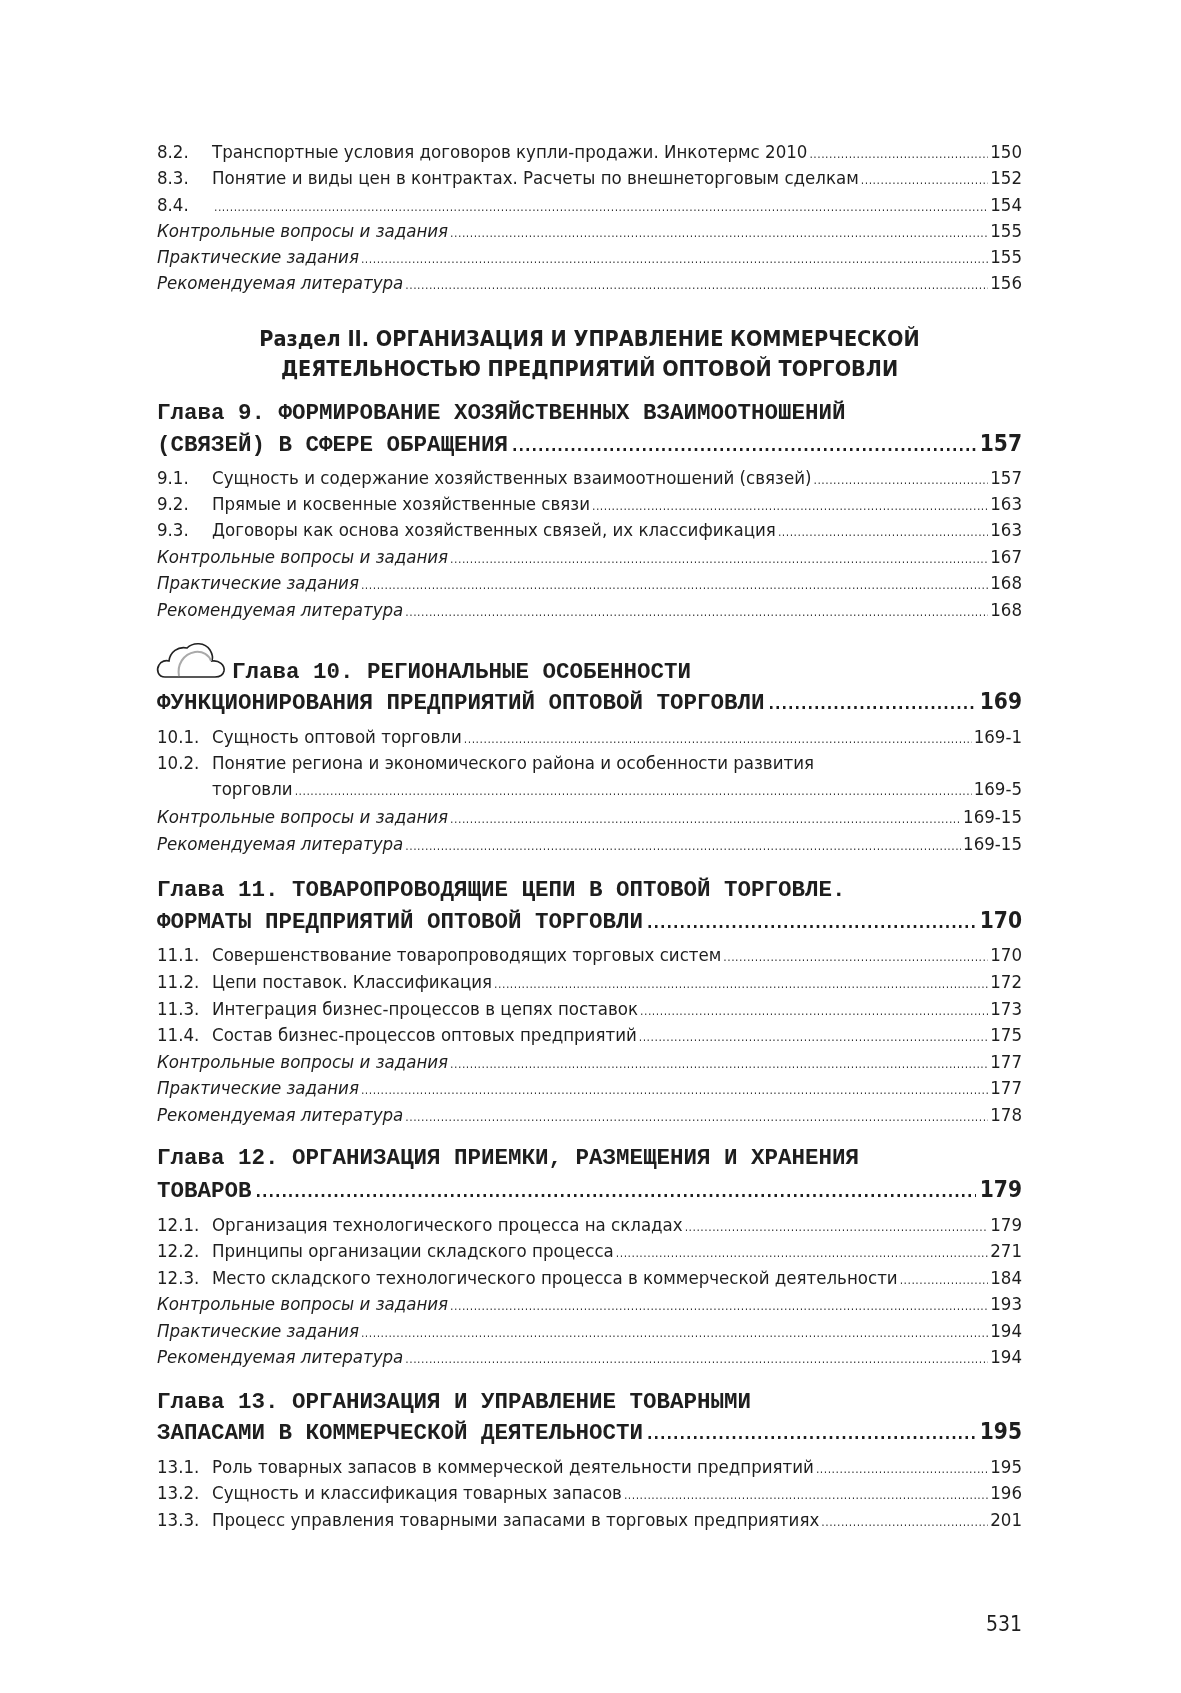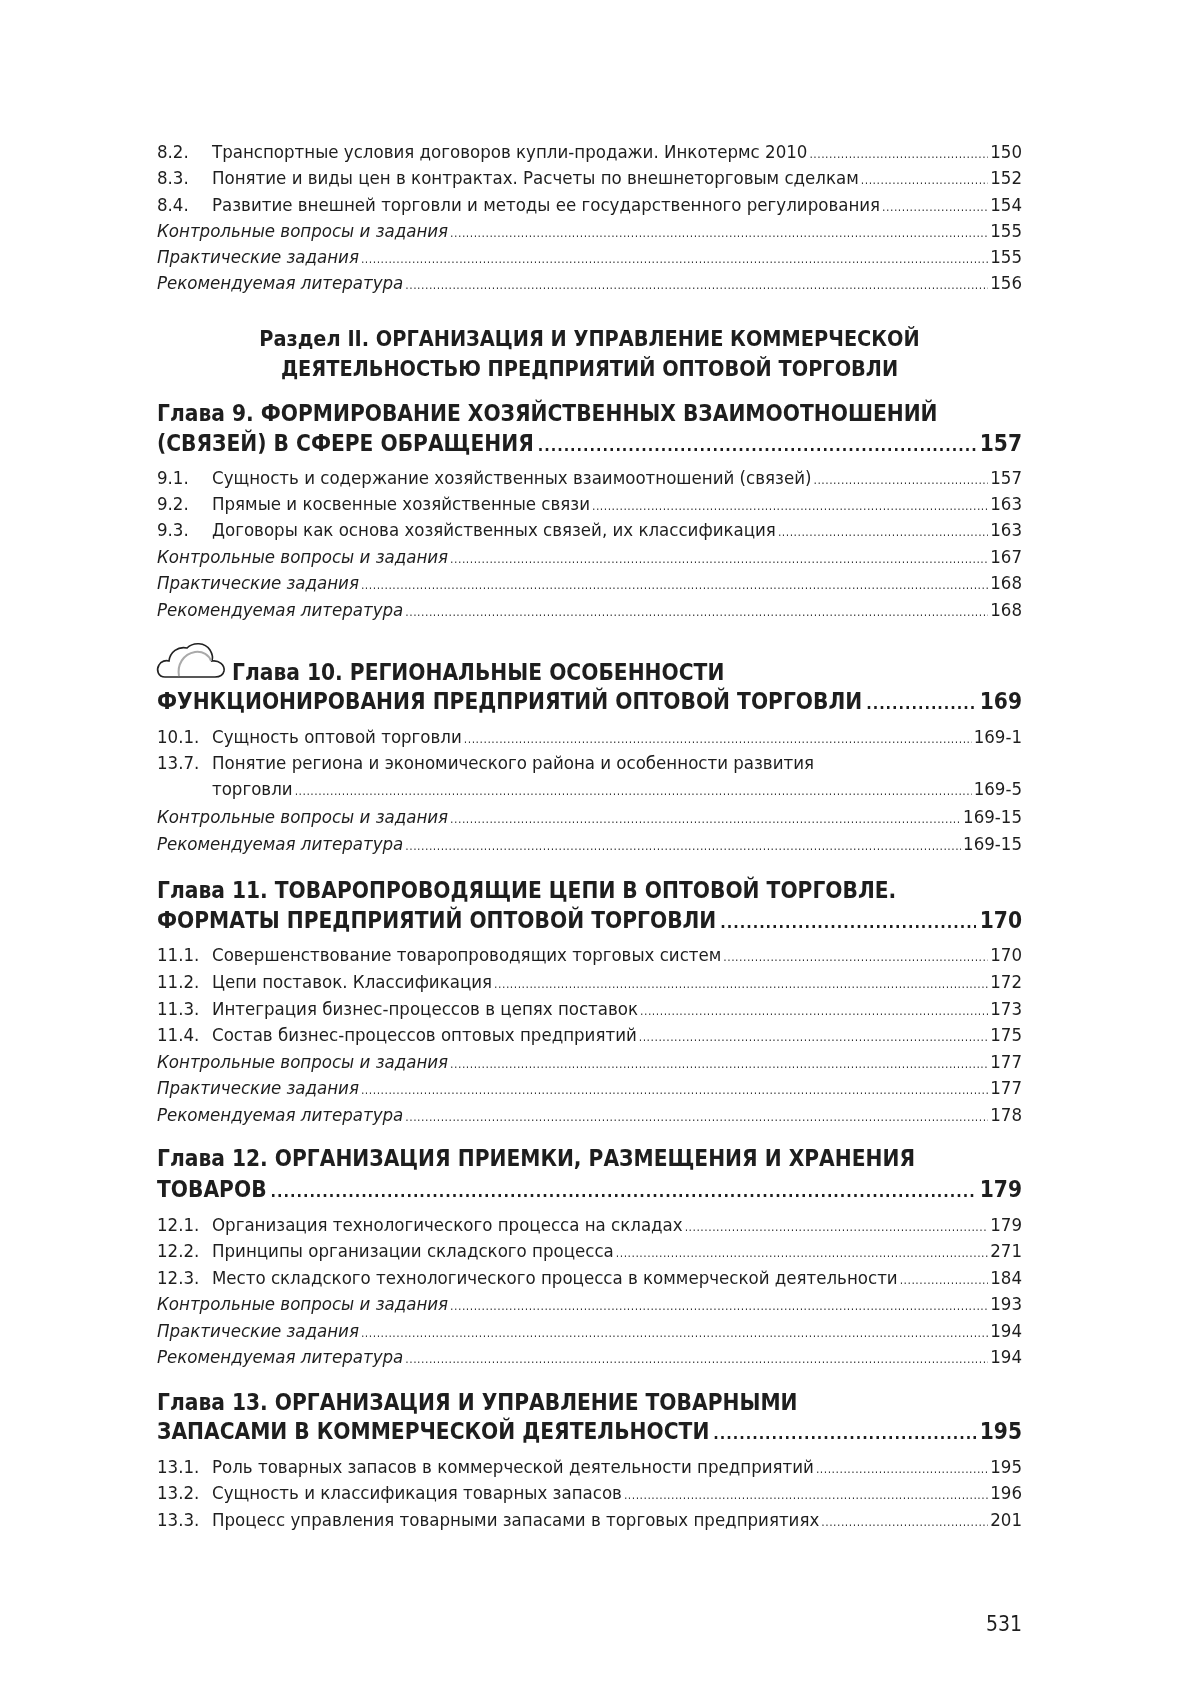--- a/index.html
+++ b/index.html
@@ -17,21 +17,21 @@
   .row .dots { flex: 1 1 auto; overflow: hidden; margin: 0 2px; letter-spacing: 0.5px; font-size: 12px; color: #333; }
   .row .dots::before { content: "........................................................................................................................................................................................................................................................................................................"; }
   .row .pg { flex: 0 0 auto; text-align: right; }
   .row.cont { left: 212px; width: 810px; }
   .row.nodots .dots::before { content: ""; }
 
   .section-title { position: absolute; left: 157px; width: 865px; text-align: center; font-weight: bold;
                    font-size: 21.5px; line-height: 30px; }
   .chap { position: absolute; left: 157px; width: 865px; font-weight: bold; font-size: 22.5px; line-height: 30px;
           white-space: nowrap; display: flex; align-items: baseline; }
-  .chap .title { flex: 0 0 auto; }
+  .chap .title { flex: 0 0 auto; font-family: Liberation Mono, monospace; }
   .chap .dots { flex: 1 1 auto; overflow: hidden; margin: 0 4px; font-size: 16px; letter-spacing: 1px; }
   .chap .dots::before { content: "..........................................................................................................................................................................................................................."; }
   .chap .pg { flex: 0 0 auto; }
   .cloud { position: absolute; left: 155px; top: 640px; width: 74px; height: 40px; }
   .pagenum { position: absolute; right: 159px; top: 1565px; font-size: 21px; line-height: 26px; margin-top: 46px; }
 </style>
 </head>
 <body>
 
 <div class="page">
@@ -43,21 +43,20 @@
     <span class="pg">150</span>
   </div>
   <div class="row w8" style="top:165px">
     <span class="num">8.3.</span>
     <span class="title">Понятие и виды цен в контрактах. Расчеты по внешнеторговым сделкам</span>
     <span class="dots"></span>
     <span class="pg">152</span>
   </div>
   <div class="row w8" style="top:192px">
     <span class="num">8.4.</span>
-    <span class="title">Развитие внешней торговли и методы ее государственного регулирования</span>
     <span class="dots"></span>
     <span class="pg">154</span>
   </div>
   <div class="row it" style="top:218px">
     <span class="title">Контрольные вопросы и задания</span>
     <span class="dots"></span>
     <span class="pg">155</span>
   </div>
   <div class="row it" style="top:244px">
     <span class="title">Практические задания</span>
@@ -127,21 +126,21 @@
     <span class="dots"></span>
     <span class="pg">169</span>
   </div>
   <div class="row w10" style="top:724px">
     <span class="num">10.1.</span>
     <span class="title">Сущность оптовой торговли</span>
     <span class="dots"></span>
     <span class="pg">169-1</span>
   </div>
   <div class="row w10 nodots" style="top:750px">
-    <span class="num">13.7.</span>
+    <span class="num">10.2.</span>
     <span class="title">Понятие региона и экономического района и особенности развития</span>
     <span class="dots"></span>
     <span class="pg"></span>
   </div>
   <div class="row cont" style="top:776px">
     <span class="title">торговли</span>
     <span class="dots"></span>
     <span class="pg">169-5</span>
   </div>
   <div class="row it" style="top:804px">

